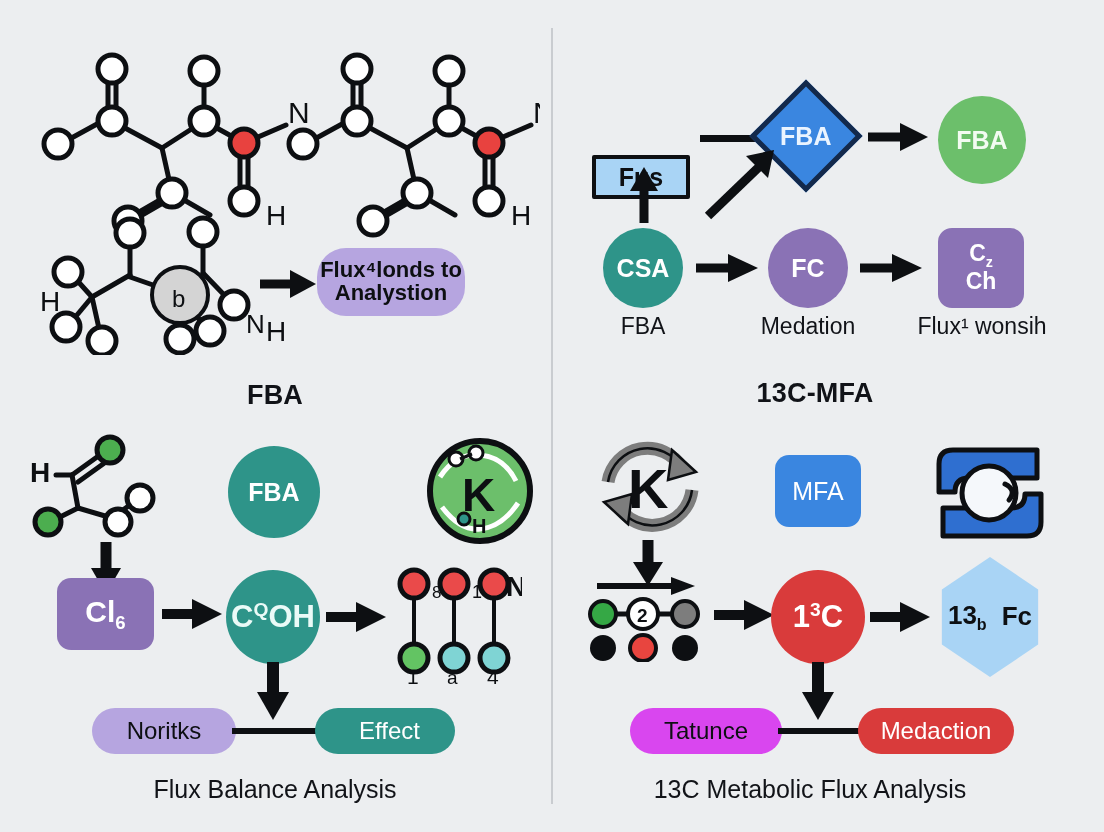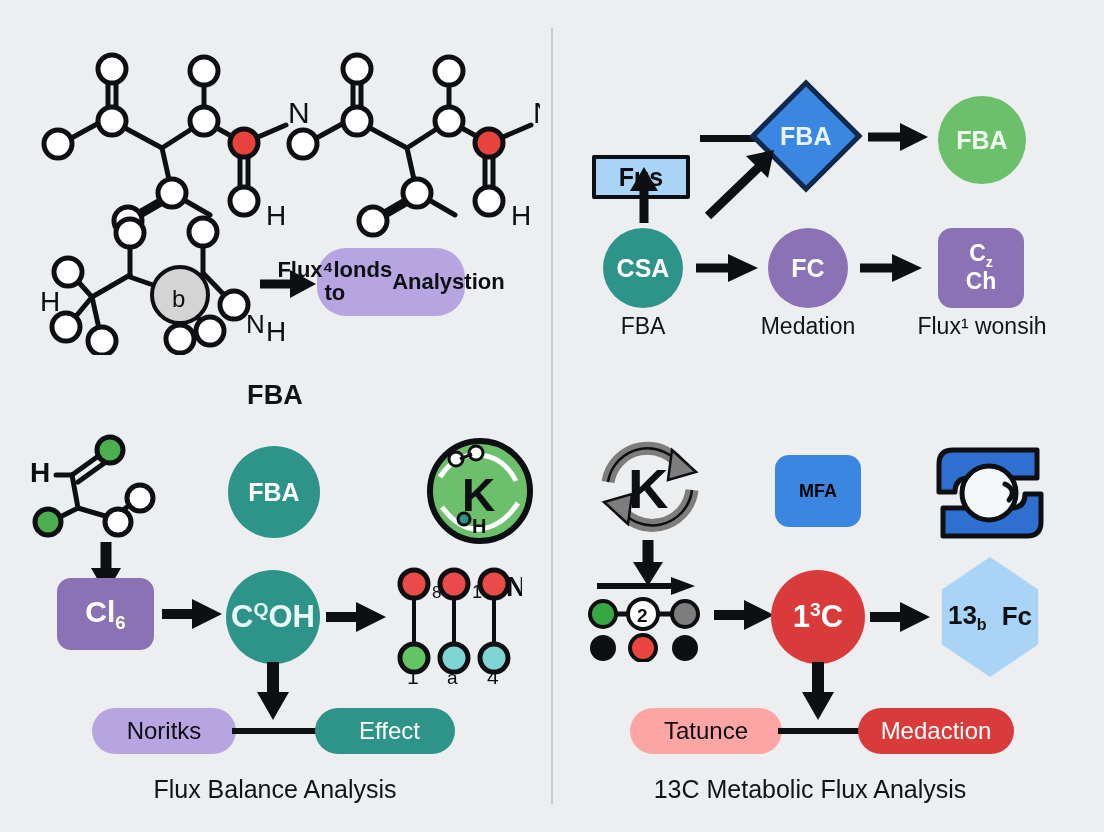--- a/index.html
+++ b/index.html
@@ -137,21 +137,21 @@
     <text x="10" y="96" font-size="28" font-family="Liberation Sans, sans-serif" fill="#0d0f12">H</text>
     <text x="216" y="118" font-size="26" font-family="Liberation Sans, sans-serif" fill="#0d0f12">N</text>
     <text x="236" y="126" font-size="28" font-family="Liberation Sans, sans-serif" fill="#0d0f12">H</text>
   </svg>
 
   <svg width="60" height="34" style="position:absolute;left:258px;top:267px;">
     <line x1="2" y1="17" x2="36" y2="17" stroke="#0d0f12" stroke-width="9"></line>
     <polygon points="32,3 58,17 32,31" fill="#0d0f12"></polygon>
   </svg>
 
-  <div class="node rrect" style="left:317px;top:248px;width:148px;height:68px;background:#b6a5e0;border-radius:29px;">
+  <div class="node rrect" style="left:317px;top:248px;width:148px;height:68px;background:#b6a5e0;flex-direction:column;border-radius:29px;">
     <span class="lbl" style="font-size:22px;font-weight:600;color:#0d0f12;">Flux⁴londs to</span>
     <span class="lbl" style="font-size:22px;font-weight:600;color:#0d0f12;">Analystion</span>
   </div>
 
   <div class="panel-title" style="left:190px;top:380px;width:170px;">FBA</div>
 
   <div class="node sq-rect" style="left:592px;top:115px;width:98px;height:44px;background:#a9d4f5;border:4px solid #0d0f12;margin-top:40px;">
     <span class="lbl" style="font-size:25px;font-weight:600;color:#0d0f12;">Fus</span>
   </div>
 
@@ -202,20 +202,21 @@
     <span class="lbl" style="font-size:23px;font-weight:600;color:#ffffff;">
       <span>C</span><sub class="sm">z</sub>
     </span>
     <span class="lbl" style="font-size:23px;font-weight:600;color:#ffffff;">Ch</span>
   </div>
 
   <div class="caption" style="left:583px;top:313px;width:120px;">FBA</div>
   <div class="caption" style="left:733px;top:313px;width:150px;">Medation</div>
   <div class="caption" style="left:891px;top:313px;width:182px;">Flux¹ wonsih</div>
 
+  <div class="panel-title" style="left:700px;top:378px;width:230px;">13C-MFA</div>
 
   <div class="divider" style="left:0px;top:418px;width:0px;height:0px;"></div>
 
   <svg width="130" height="125" style="position:absolute;left:30px;top:430px;">
     <g stroke="#0d0f12" stroke-width="5" fill="none" stroke-linecap="round">
       <line x1="42" y1="45" x2="74" y2="22"></line>
         <line x1="48" y1="52" x2="80" y2="29"></line>
       <line x1="42" y1="45" x2="26" y2="45"></line>
       <line x1="42" y1="45" x2="48" y2="78"></line>
       <line x1="48" y1="78" x2="24" y2="90"></line>
@@ -334,21 +335,21 @@
     <circle cx="58" cy="76" r="13" fill="#e8453f" stroke="#0d0f12" stroke-width="4"></circle>
     <circle cx="100" cy="76" r="13" fill="#0d0f12"></circle>
   </svg>
 
   <svg width="64" height="34" style="position:absolute;left:712px;top:598px;">
     <line x1="2" y1="17" x2="36" y2="17" stroke="#0d0f12" stroke-width="10"></line>
     <polygon points="32,2 62,17 32,32" fill="#0d0f12"></polygon>
   </svg>
 
   <div class="node rrect" style="left:775px;top:455px;width:86px;height:72px;background:#3a86e0;">
-    <span class="lbl" style="font-size:18px;font-weight:700;color:#000000;">MFA</span>
+    <span class="lbl" style="font-size:25px;font-weight:400;color:#ffffff;">MFA</span>
   </div>
 
   <svg width="130" height="115" style="position:absolute;left:925px;top:436px;">
     <path d="M14 56 L14 28 Q14 14 28 14 L112 14 L112 42 L44 42 Q30 42 30 56 Z" fill="#2f6fd0" stroke="#0d0f12" stroke-width="5" stroke-linejoin="round"></path>
     <path d="M116 58 L116 86 Q116 100 102 100 L18 100 L18 72 L86 72 Q100 72 100 58 Z" fill="#2f6fd0" stroke="#0d0f12" stroke-width="5" stroke-linejoin="round"></path>
     <circle cx="64" cy="57" r="27" fill="#f5f8fb" stroke="#0d0f12" stroke-width="5"></circle>
     <path d="M80 48 q12 6 4 16" fill="none" stroke="#0d0f12" stroke-width="5" stroke-linecap="round"></path>
   </svg>
 
   <div class="node circle" style="left:771px;top:570px;width:94px;height:94px;background:#d93b3b;">
@@ -367,21 +368,21 @@
       <span>13</span><sub class="sm">b</sub>
     </span>
     <span class="lbl" style="font-size:26px;font-weight:600;color:#0d0f12;">Fc</span>
   </div>
 
   <svg width="36" height="60" style="position:absolute;left:800px;top:662px;">
     <line x1="18" y1="0" x2="18" y2="34" stroke="#0d0f12" stroke-width="12"></line>
     <polygon points="2,30 34,30 18,58" fill="#0d0f12"></polygon>
   </svg>
 
-  <div class="node pill" style="left:630px;top:708px;width:152px;height:46px;background:#fca5a5;">
+  <div class="node pill" style="left:630px;top:708px;width:152px;height:46px;background:#d946ef;">
     <span class="lbl" style="font-size:24px;font-weight:500;color:#0d0f12;">Tatunce</span>
   </div>
   <div class="line" style="left:778px;top:728px;width:90px;height:6px;"></div>
   <div class="node pill" style="left:858px;top:708px;width:156px;height:46px;background:#d93b3b;">
     <span class="lbl" style="font-size:24px;font-weight:500;color:#ffffff;text-align:center;">Medaction</span>
   </div>
 
   <div class="caption" style="left:620px;top:775px;width:380px;font-size:25px;">13C Metabolic Flux Analysis</div>
 
 </div>

